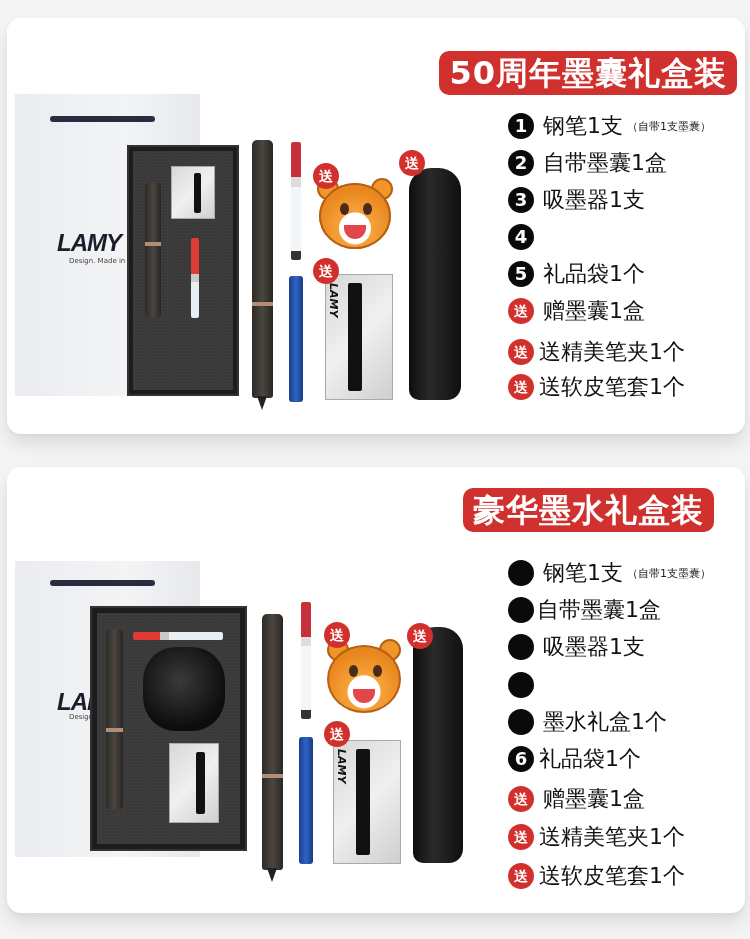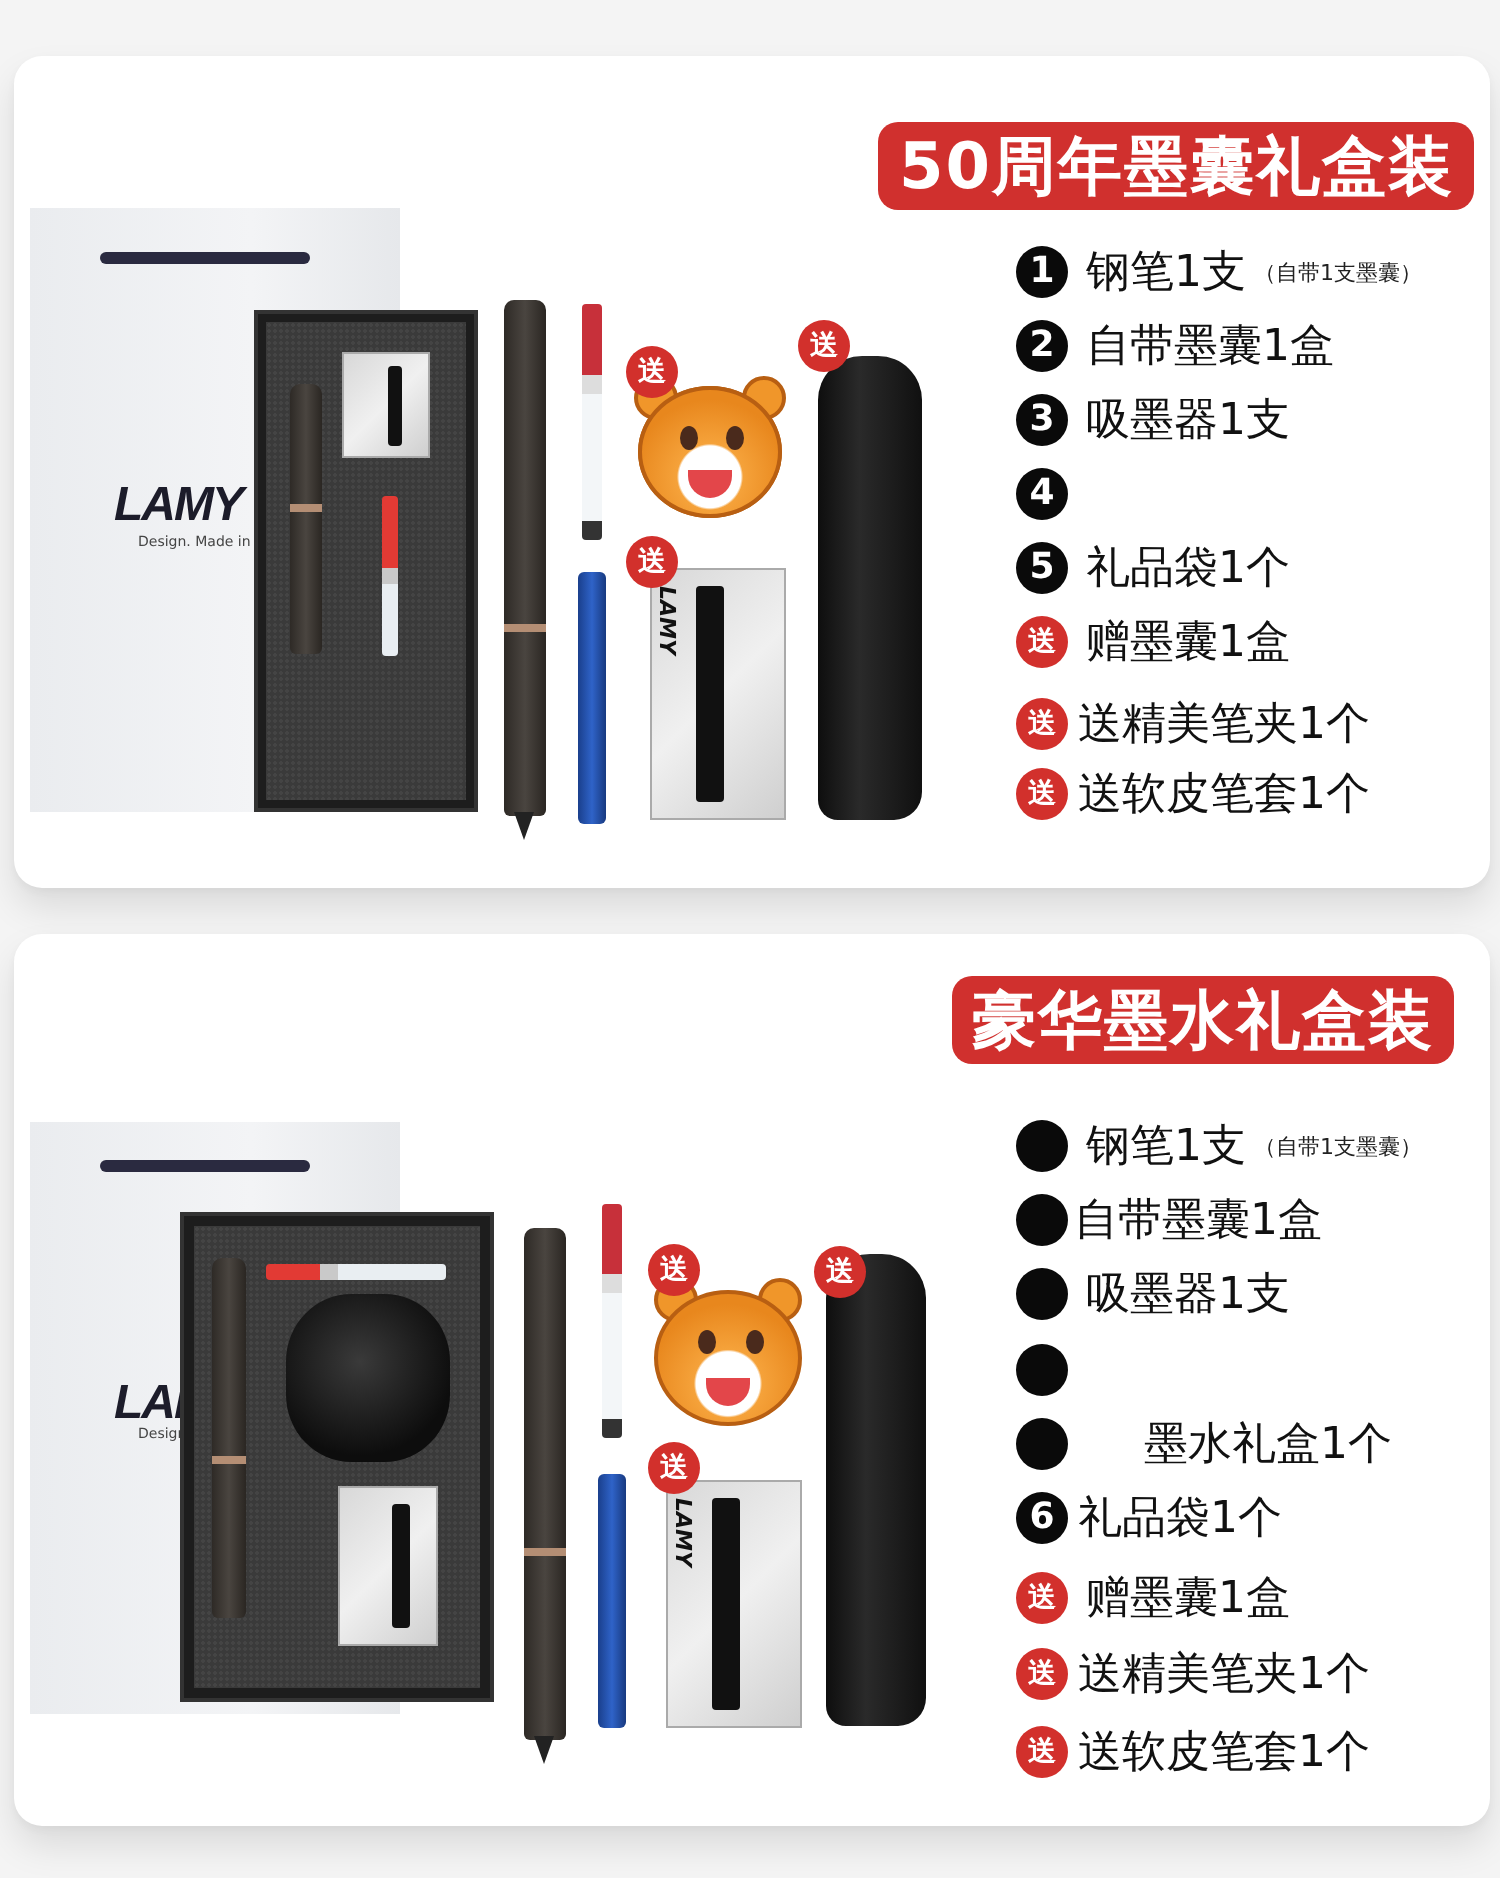--- a/index.html
+++ b/index.html
@@ -4,30 +4,30 @@
   <style>
     * { box-sizing: border-box; margin: 0; padding: 0; }
     html, body { width: 750px; height: 939px; background: #f4f4f4; overflow: hidden; }
     body { font-family: "DejaVu Sans", "Liberation Sans", sans-serif; position: relative; }
 
     .card {
       position: absolute; left: 7px; width: 738px; background: #ffffff;
       border-radius: 14px;
       box-shadow: 0 10px 18px rgba(0,0,0,0.10), 0 2px 4px rgba(0,0,0,0.04);
     }
-    #card1 { top: 28px; height: 416px; }
+    #card1 { top: 18px; height: 416px; }
     #card2 { top: 467px; height: 446px; }
 
     .title-badge {
       position: absolute; background: #d0302e; color: #fff; border-radius: 10px;
       font-weight: bold; font-size: 32px; line-height: 44px; height: 44px;
       padding: 0 10px; letter-spacing: 1px; white-space: nowrap;
     }
     #card1 .title-badge { right: 8px; top: 33px; }
-    #card2 .title-badge { right: 18px; top: 21px; }
+    #card2 .title-badge { right: 31px; top: 21px; }
 
     .list { position: absolute; left: 501px; }
     .row { position: absolute; left: 0; height: 34px; display: flex; align-items: center; white-space: nowrap; }
     .bullet {
       width: 26px; height: 26px; border-radius: 50%; background: #0a0a0a; color: #fff;
       font-weight: bold; font-size: 18px; line-height: 26px; text-align: center; flex: none;
     }
     .bullet.plain { width: 26px; height: 26px; }
     .bullet.gift { background: #d2302c; font-size: 14px; }
     .row-text { font-size: 22px; color: #111; margin-left: 9px; }
@@ -198,21 +198,21 @@
       <span class="bullet plain"></span>
       <span class="row-text" style="margin-left:3px;">自带墨囊1盒</span>
     </div>
     <div class="row" style="top:163px;">
       <span class="bullet plain"></span>
       <span class="row-text">吸墨器1支</span>
     </div>
     <div class="row" style="top:201px;">
       <span class="bullet plain"></span>
     </div>
-    <div class="row" style="top:238px;gap:29px;">
+    <div class="row" style="top:238px;">
       <span class="bullet plain"></span>
       <span class="row-text">墨水礼盒1个</span>
     </div>
     <div class="row" style="top:275px;">
       <span class="bullet">6</span>
       <span class="row-text" style="margin-left:5px;">礼品袋1个</span>
     </div>
     <div class="row" style="top:315px;">
       <span class="bullet gift">送</span>
       <span class="row-text">赠墨囊1盒</span>

